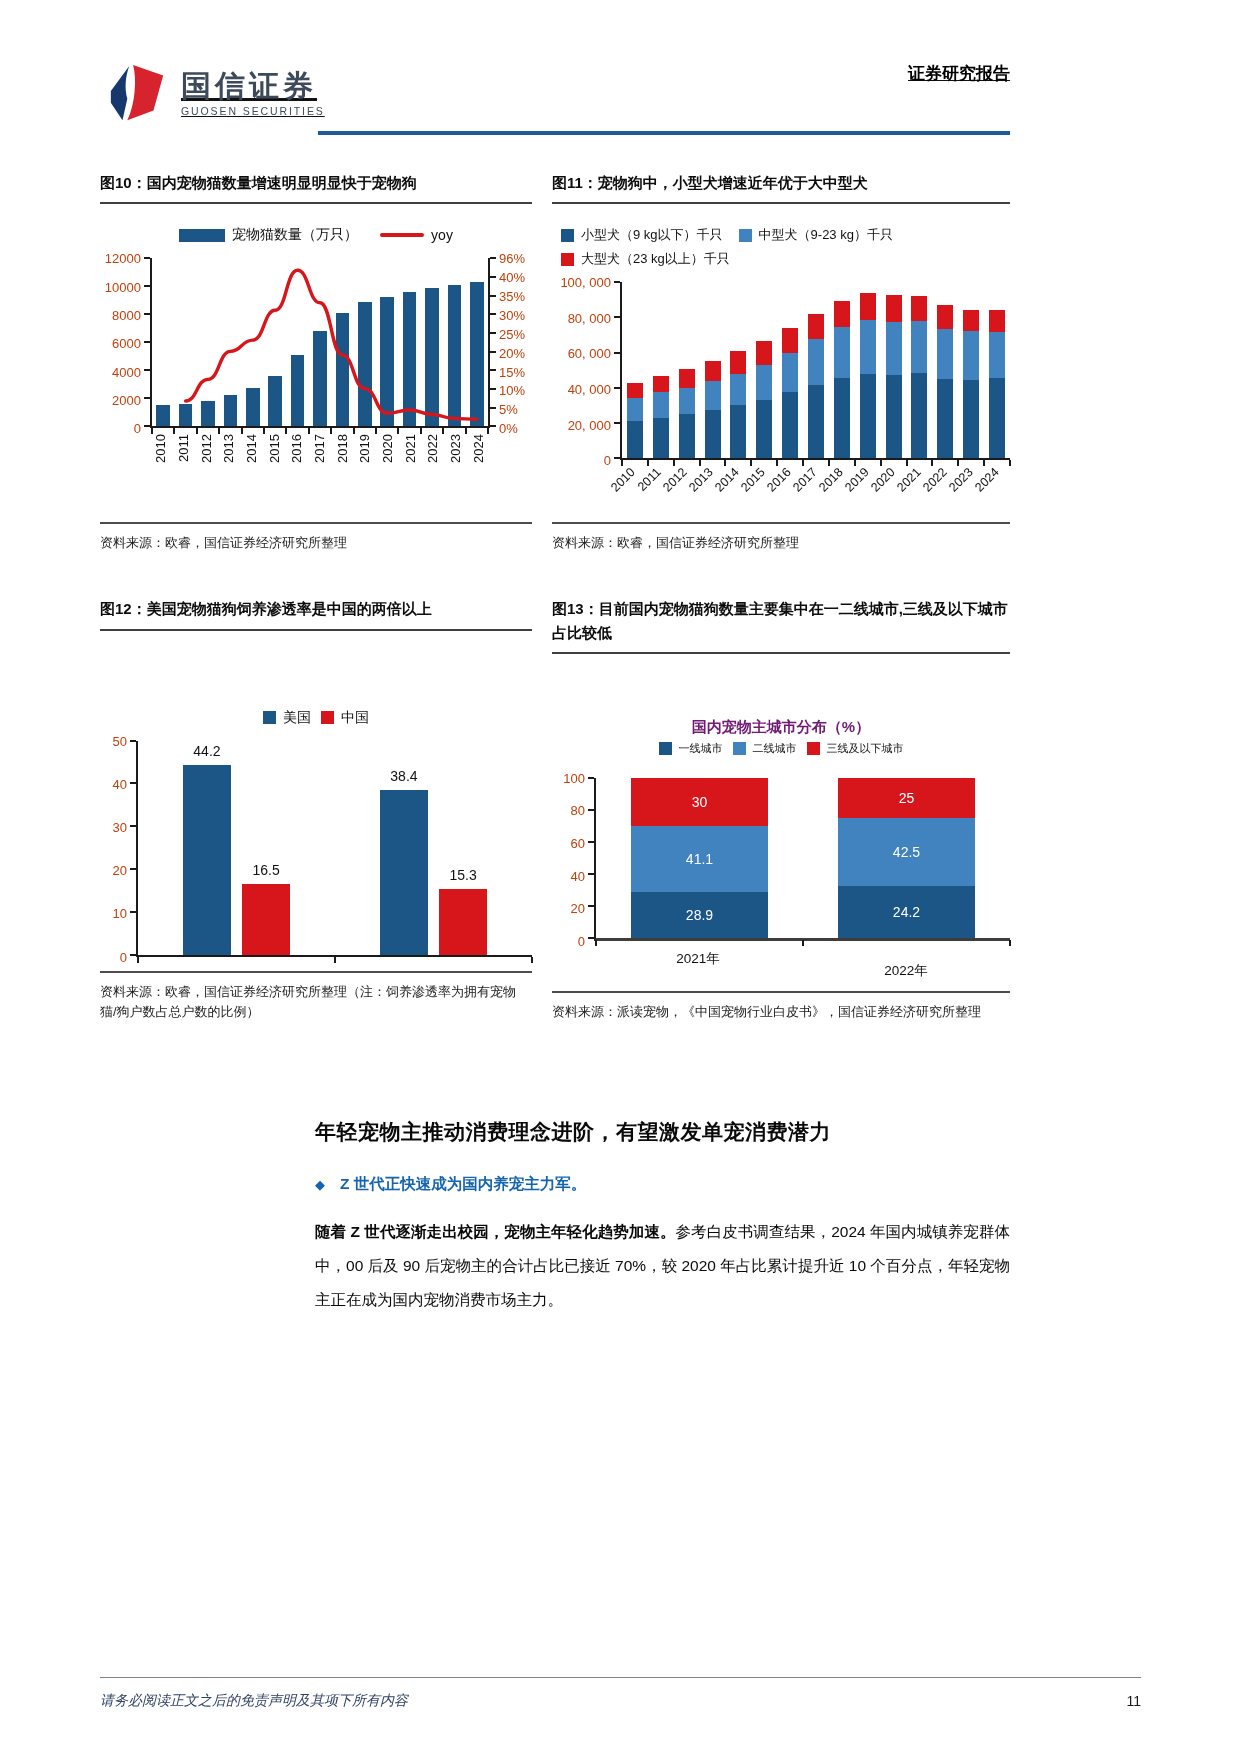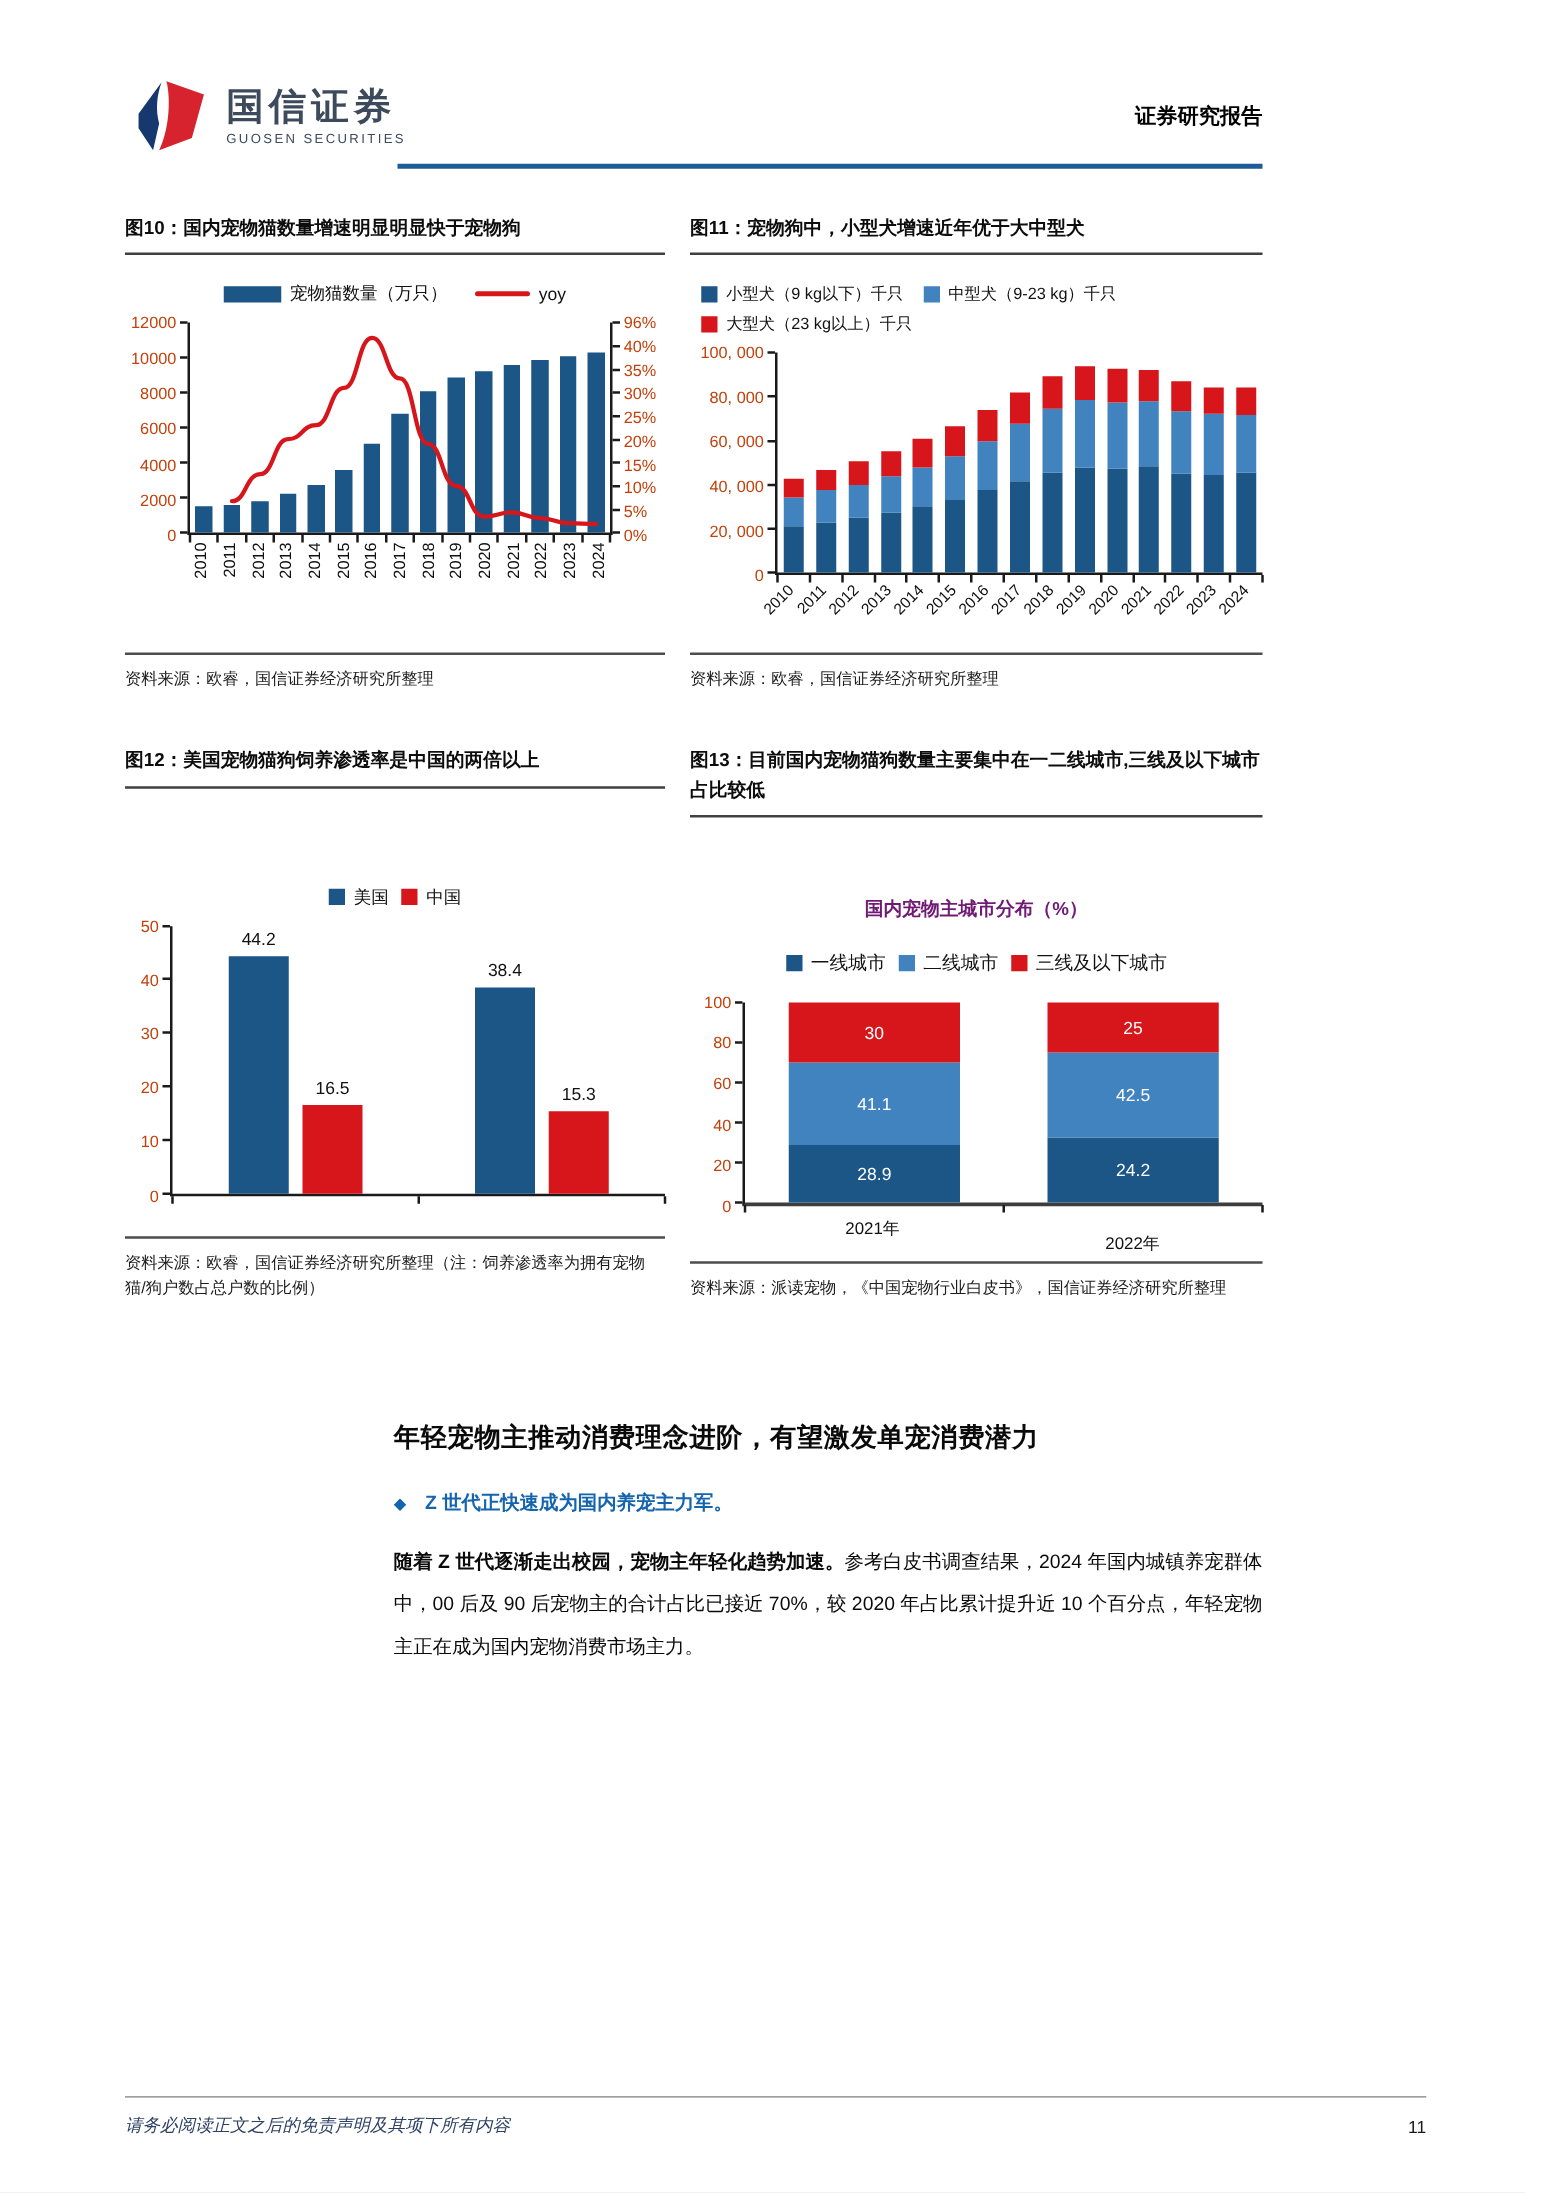--- a/index.html
+++ b/index.html
@@ -1,20 +1,20 @@
 <!DOCTYPE html>
 <html><head>
 <meta charset="utf-8">
 <style>
   html,body{margin:0;padding:0;background:#e8e8e8;}
   .page{position:relative;width:1241px;height:1754px;margin:0 auto;background:#ffffff;
         font-family:"Liberation Sans","DejaVu Sans",sans-serif;color:#111;overflow:hidden;}
 
   
-  .hdr{display:flex;justify-content:space-between;align-items:center;margin:62px 231px 0 106px;}
+  .hdr{display:flex;justify-content:space-between;align-items:flex-start;margin:62px 231px 0 106px;text-decoration:underline;}
   .brand{display:flex;align-items:center;}
   .logo{width:62px;height:62px;margin-right:13px;flex:none;}
   .brand-cn{font-size:30px;font-weight:bold;color:#3D4A5C;letter-spacing:4px;line-height:1.1;}
   .brand-en{font-size:10.5px;color:#3D4A5C;letter-spacing:1.9px;margin-top:3px;}
   .report-type{font-size:17px;font-weight:bold;color:#000;padding-bottom:2px;}
   .hdr-rule{height:4px;background:#1F5B99;margin:7px 231px 0 318px;}
 
   
   .figs{display:grid;grid-template-columns:432px 458px;column-gap:20px;row-gap:44px;margin:36px 131px 0 100px;}
   .fig{display:flex;flex-direction:column;}
@@ -49,21 +49,21 @@
   .xlab.vert{top:6px;writing-mode:vertical-rl;transform:rotate(180deg);}
   .xlab.diag{top:3px;font-size:12.5px;transform-origin:100% 50%;transform:rotate(-45deg);}
   .xlab.h{top:9px;transform:translateX(-50%);font-size:13.5px;}
   .barval{position:absolute;transform:translateX(-50%);font-size:14px;color:#111;white-space:nowrap;}
   .segval{position:absolute;left:50%;top:50%;transform:translate(-50%,-50%);color:#fff;font-size:14px;}
 
   .fig10 .legend{font-size:14px;column-gap:22px;}
   .fig11 .legend{width:440px;margin-left:auto;margin-right:auto;justify-content:flex-start;column-gap:16px;font-size:13px;}
   .fig12 .legend{margin-top:66px;font-size:14px;column-gap:10px;}
   .fig13 .inner-title{margin-top:52px;}
-  .fig13 .legend{margin-top:24px;font-size:15px;column-gap:10px;}
+  .fig13 .legend{margin-top:4px;font-size:11px;column-gap:10px;}
   .fig13 .cgrid{margin-top:22px;}
 
   
   .body-text{margin:96px 231px 0 315px;}
   .body-text h2{margin:0;font-size:21px;font-weight:bold;color:#0a0a0a;letter-spacing:0.5px;}
   .bullet{margin-top:28px;display:flex;align-items:baseline;gap:15px;}
   .diamond{color:#1565AE;font-size:13px;flex:none;}
   .bullet-txt{color:#1565AE;font-weight:bold;font-size:15.5px;}
   .body-text p{margin:20px 0 0;font-size:15.5px;line-height:2.2;color:#0a0a0a;text-align:justify;}
   .body-text p b{font-weight:bold;}

